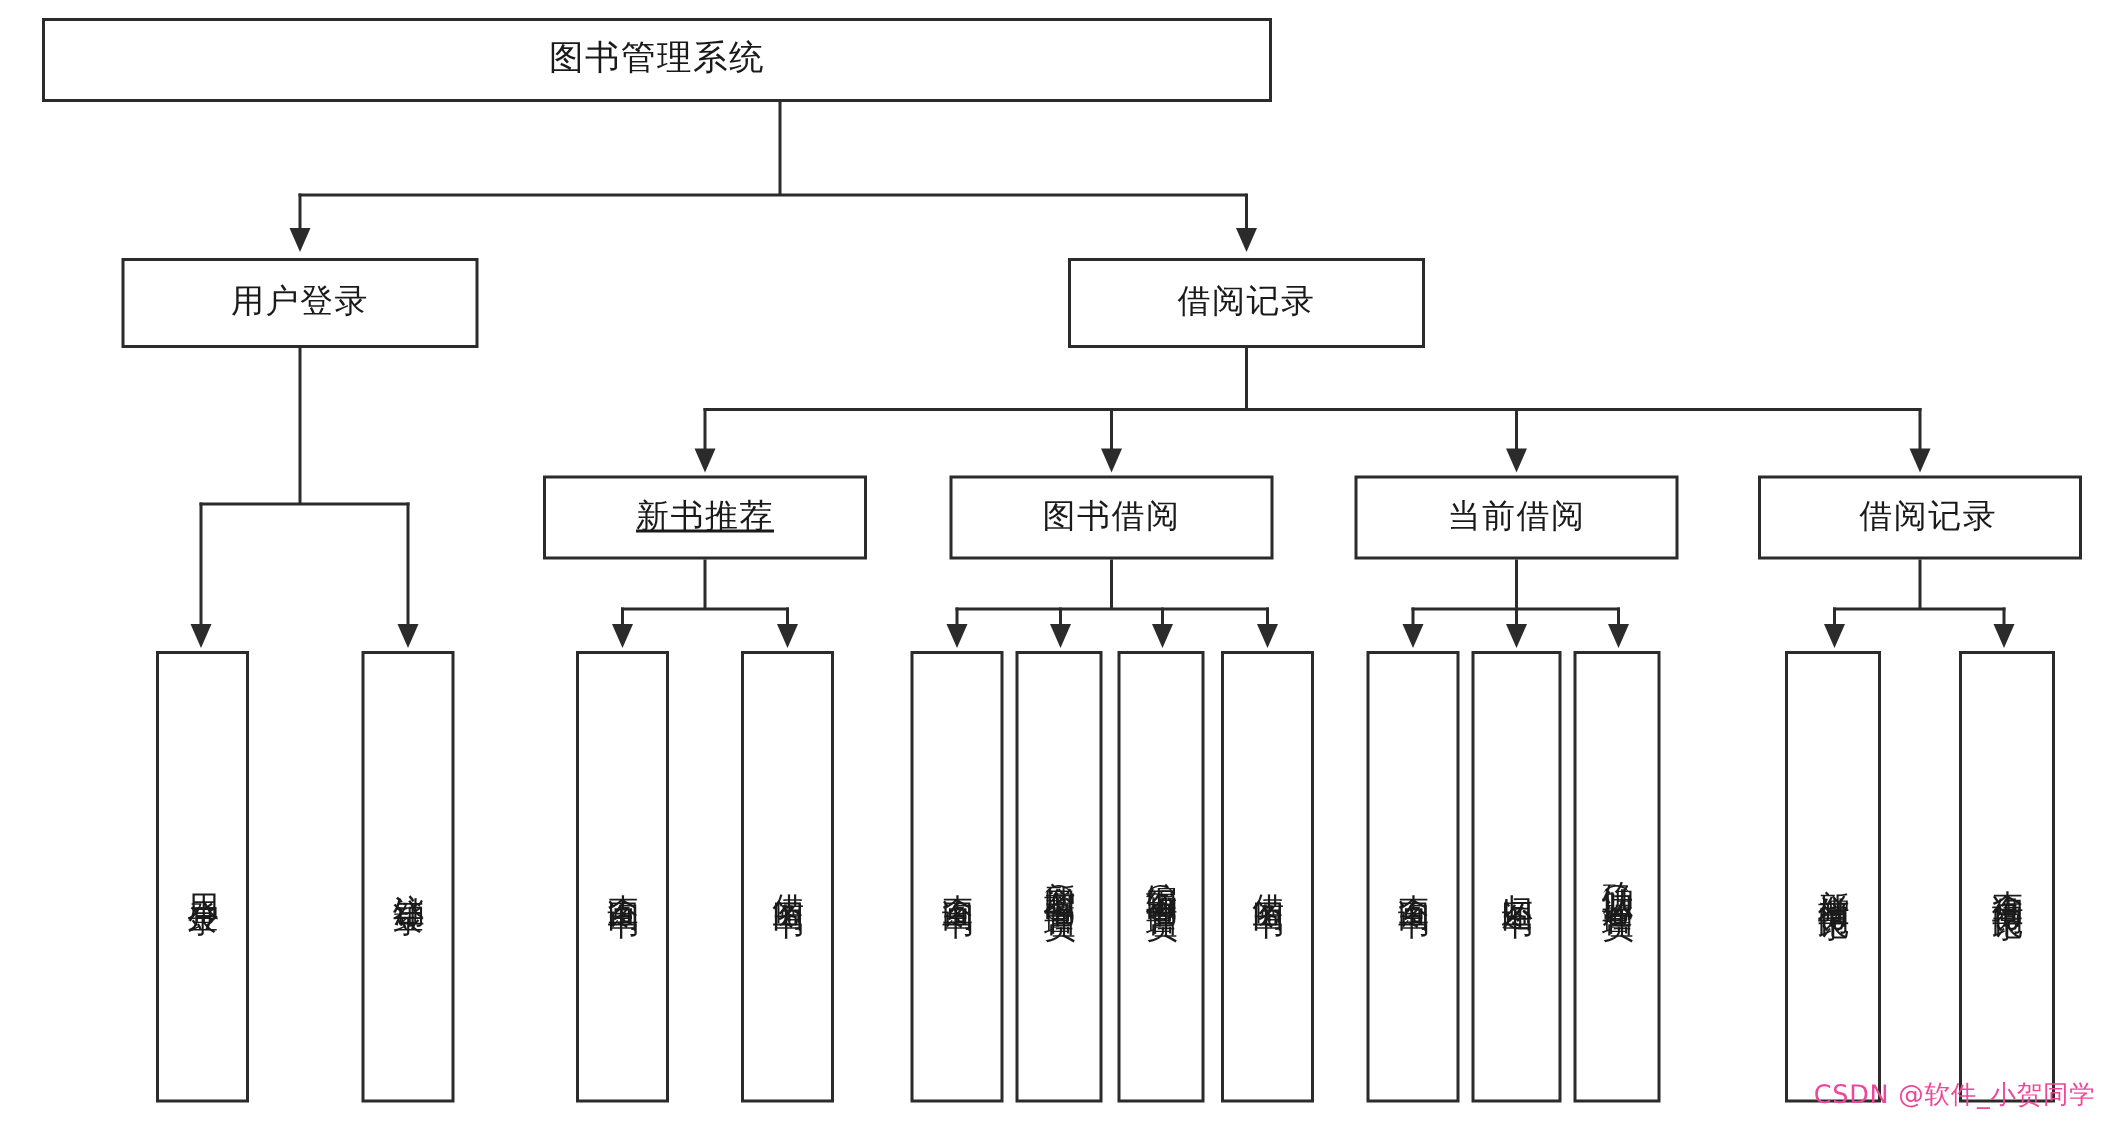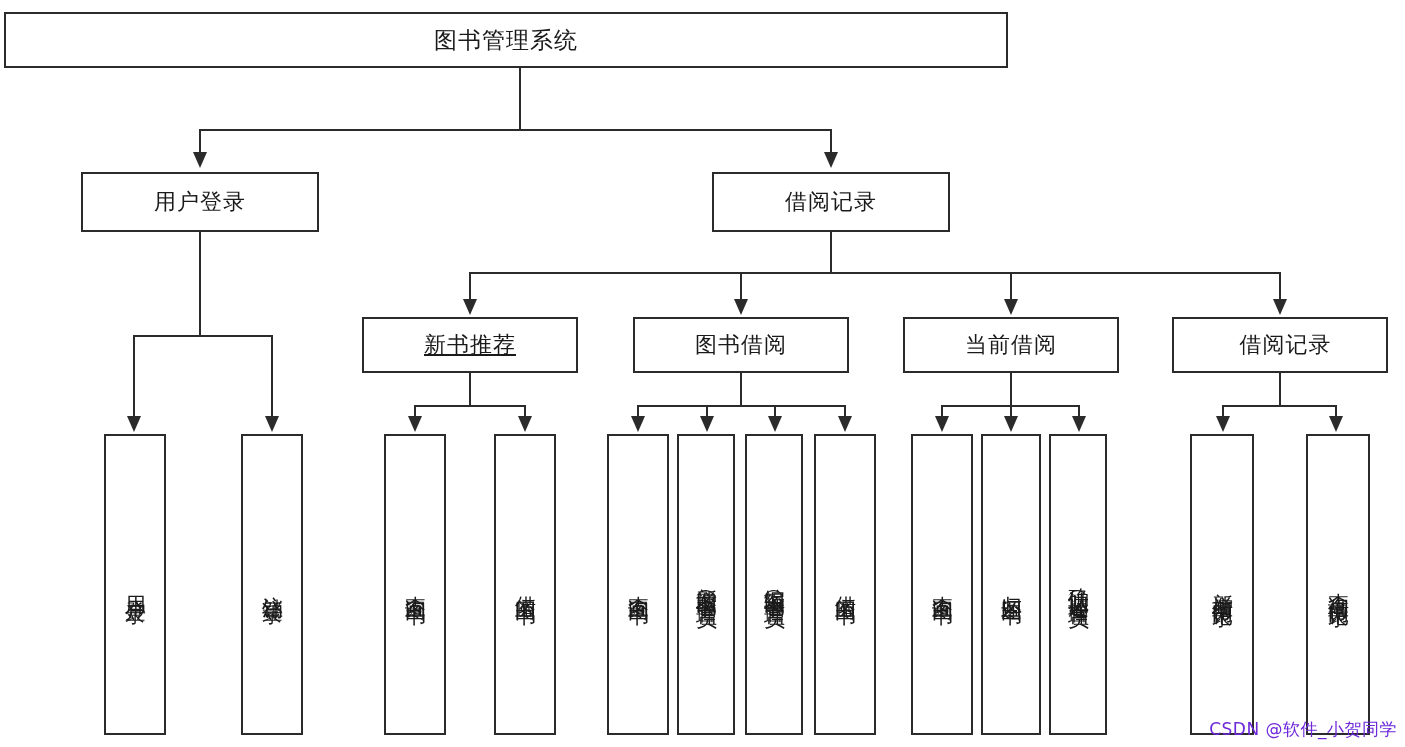--- a/index.html
+++ b/index.html
@@ -77,32 +77,32 @@
     border-left: 7px solid transparent;
     border-right: 7px solid transparent;
     border-top: 16px solid #2b2b2b;
   }
   
   #watermark {
     position: absolute;
     right: 8px;
     bottom: 6px;
     font-size: 17px;
-    color: #6d28d9;
+    color: #ec4899;
     letter-spacing: 0.5px;
     white-space: nowrap;
     font-family: "DejaVu Sans", "Liberation Sans", sans-serif;
   }
 </style>
 </head>
 <body>
 
 <div id="canvas">
 
-  <div class="node root horiz" style="left:4px; top:12px; width:1004px; height:56px;">
+  <div class="node root horiz" style="left:28px; top:12px; width:820px; height:56px;font-family:Liberation Mono, monospace;">
     <span class="label">图书管理系统</span>
   </div>
 
   <div class="conn v" style="left:519px; top:68px; width:2px; height:62px;"></div>
 
   <div class="conn h" style="left:199px; top:129px; width:632px; height:2px;"></div>
 
   <div class="conn v" style="left:199px; top:129px; width:2px; height:24px;"></div>
   <div class="arrow" style="left:193px; top:152px;"></div>
 

